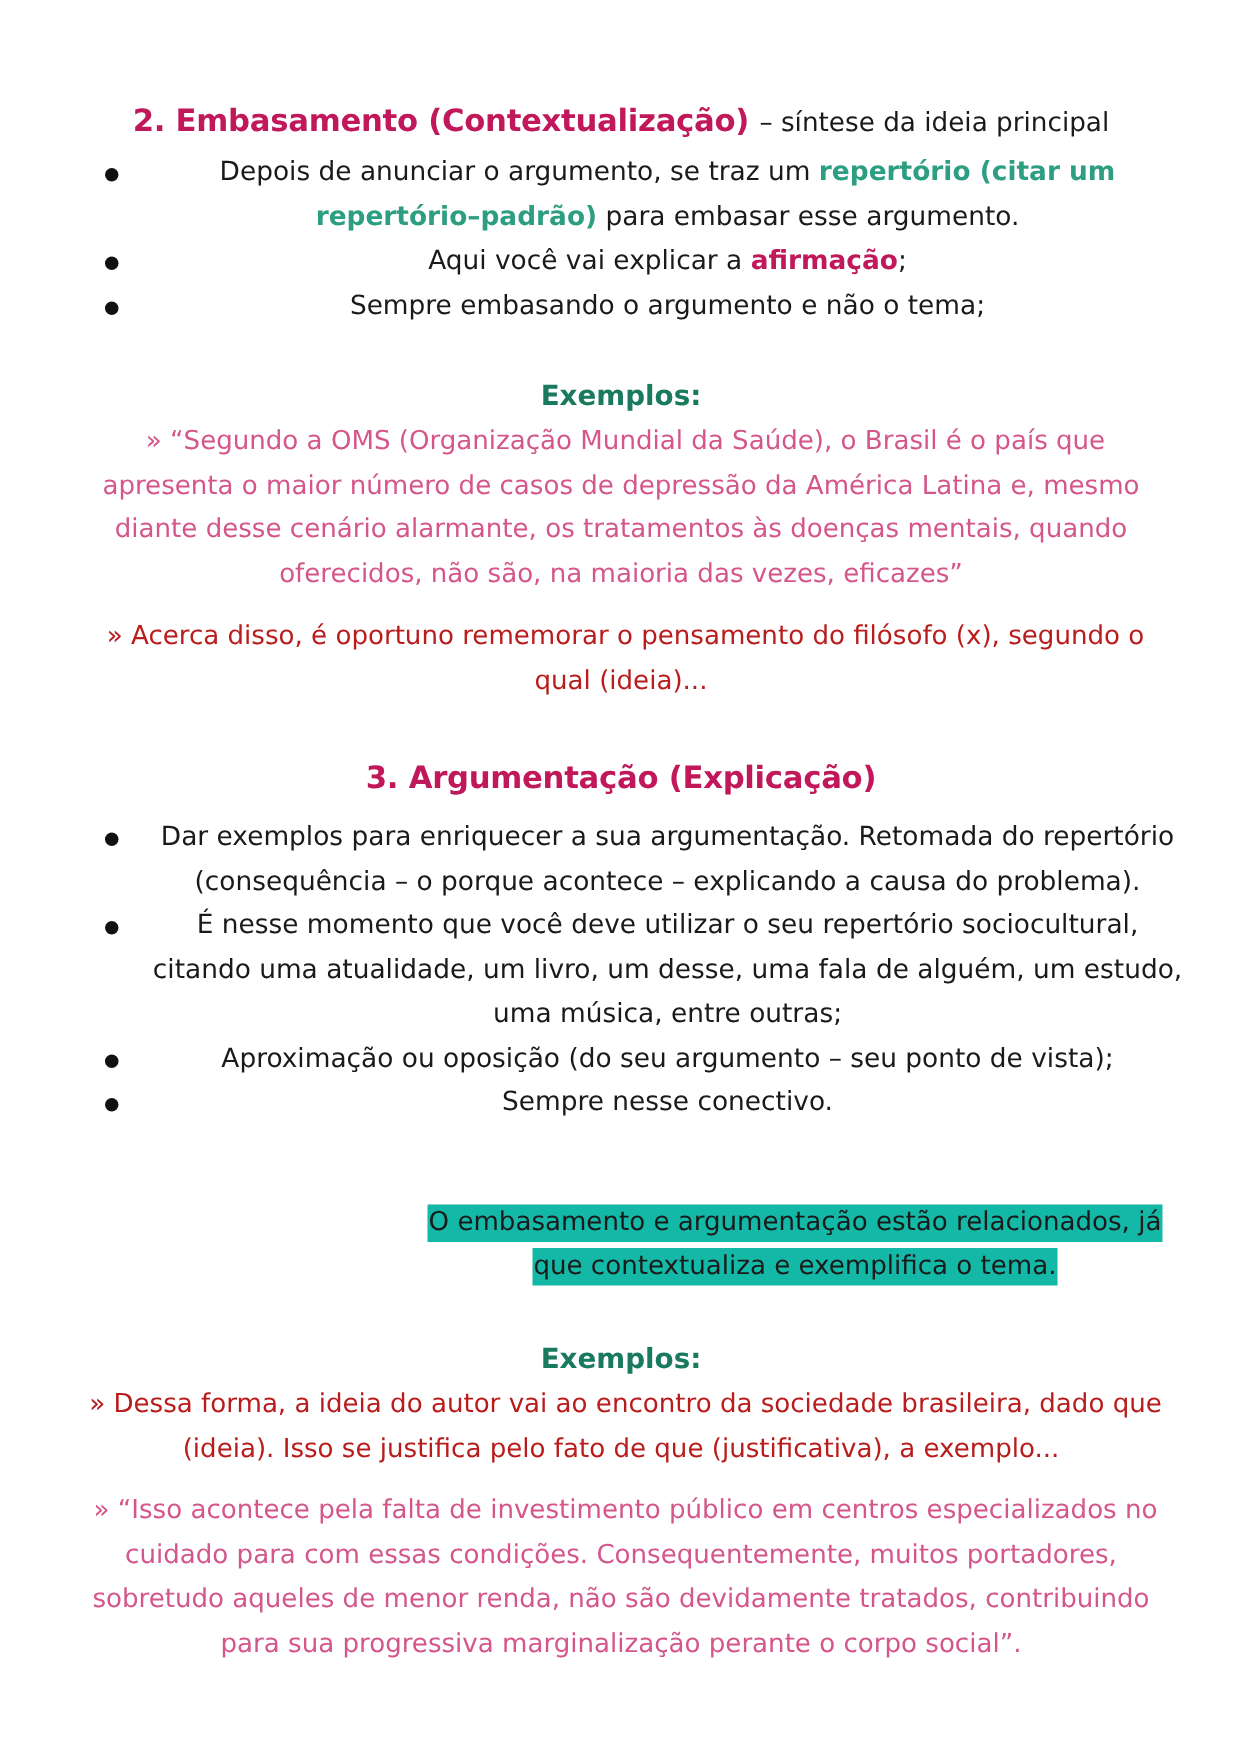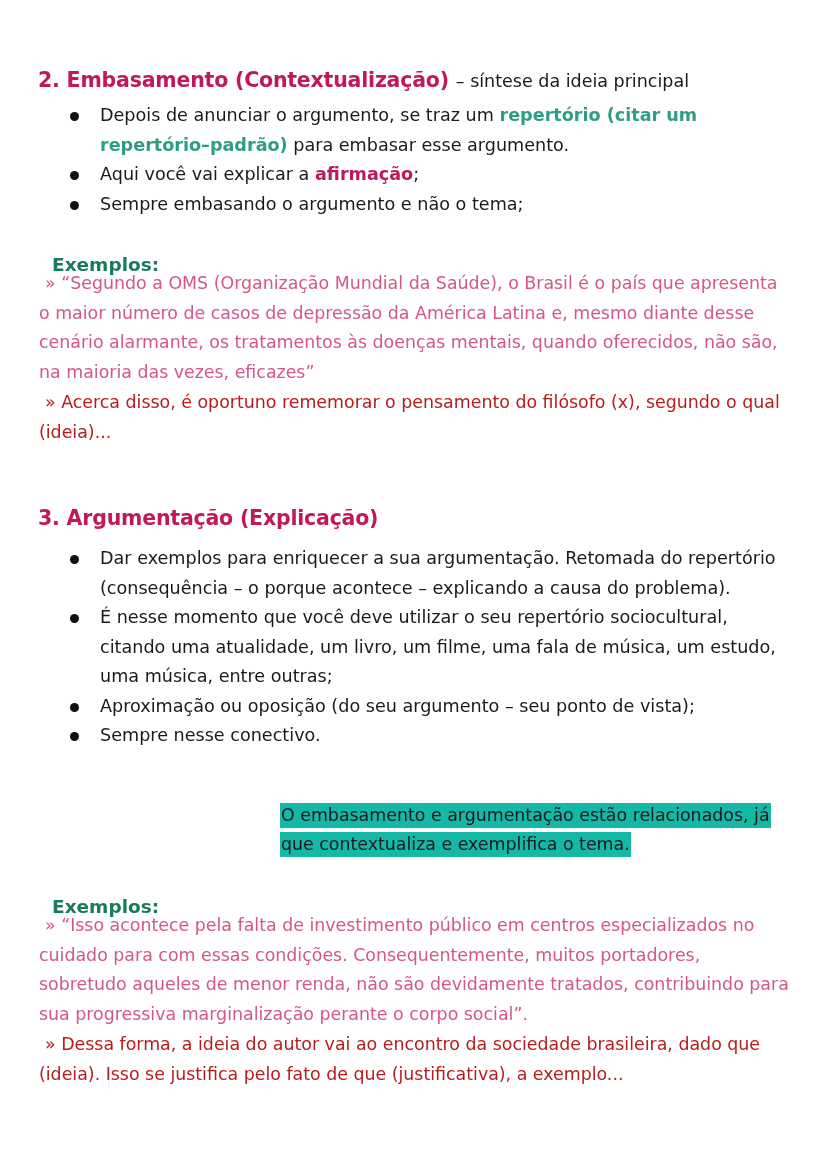--- a/index.html
+++ b/index.html
@@ -15,20 +15,21 @@
     color: #1a1a1a;
     overflow: hidden;
   }
   .page {
     position: absolute;
     left: 0; top: 0;
     width: 688px;
     height: 1168px;
     padding: 0;
     box-sizing: border-box;
+    text-align: center;
   }
 
   
   .section { position: absolute; left: 38px; width: 752px; }
 
   .heading {
     font-size: 20.5px;
     font-weight: bold;
     color: #c0185a;
     letter-spacing: -0.2px;
@@ -81,21 +82,21 @@
     font-size: 18.5px;
     font-weight: bold;
     color: #1a7a5e;
     line-height: 1.2;
     margin: 14px;
   }
 
   .ex-item {
     font-size: 17.4px;
     line-height: 29.5px;
-    margin: 1px;
+    margin: 12px;
     text-indent: 6px;
   }
   .ex-item.pink { color: #d4568a; }
   .ex-item.dark { color: #b91c1c; }
 
   .callout {
     position: absolute;
     left: 280px;
     width: 500px;
     font-size: 17.4px;
@@ -148,38 +149,38 @@
   <div class="section" style="top:506px;">
     <div class="heading">
       <span>3.</span>
       <span>Argumentação (Explicação)</span>
     </div>
   </div>
 
   <div class="section" style="top:544px;">
     <ul class="bullets">
       <li>Dar exemplos para enriquecer a sua argumentação. Retomada do repertório (consequência – o porque acontece – explicando a causa do problema).</li>
-      <li>É nesse momento que você deve utilizar o seu repertório sociocultural, citando uma atualidade, um livro, um filme, uma fala de música, um estudo, uma música, entre outras;</li>
+      <li>É nesse momento que você deve utilizar o seu repertório sociocultural, citando uma atualidade, um livro, um desse, uma fala de alguém, um estudo, uma música, entre outras;</li>
       <li>Aproximação ou oposição (do seu argumento – seu ponto de vista);</li>
       <li>Sempre nesse conectivo.</li>
     </ul>
   </div>
 
   <div class="callout" style="top:801px;">
     <span class="hl">O embasamento e argumentação estão relacionados, já que contextualiza e exemplifica o tema.</span>
   </div>
 
   <div class="section" style="top:882px;">
     <div class="exemplos-title">Exemplos:</div>
   </div>
 
   <div class="section" style="top:910px;">
+    <p class="ex-item dark">
+      <span>» </span>
+      <span>Dessa forma, a ideia do autor vai ao encontro da sociedade brasileira, dado que (ideia). Isso se justifica pelo fato de que (justificativa), a exemplo...</span>
+    </p>
     <p class="ex-item pink">
       <span>» </span>
       <span>“Isso acontece pela falta de investimento público em centros especializados no cuidado para com essas condições. Consequentemente, muitos portadores, sobretudo aqueles de menor renda, não são devidamente tratados, contribuindo para sua progressiva marginalização perante o corpo social”.</span>
-    </p>
-    <p class="ex-item dark">
-      <span>» </span>
-      <span>Dessa forma, a ideia do autor vai ao encontro da sociedade brasileira, dado que (ideia). Isso se justifica pelo fato de que (justificativa), a exemplo...</span>
     </p>
   </div>
 
 </div>
 
 </body></html>

